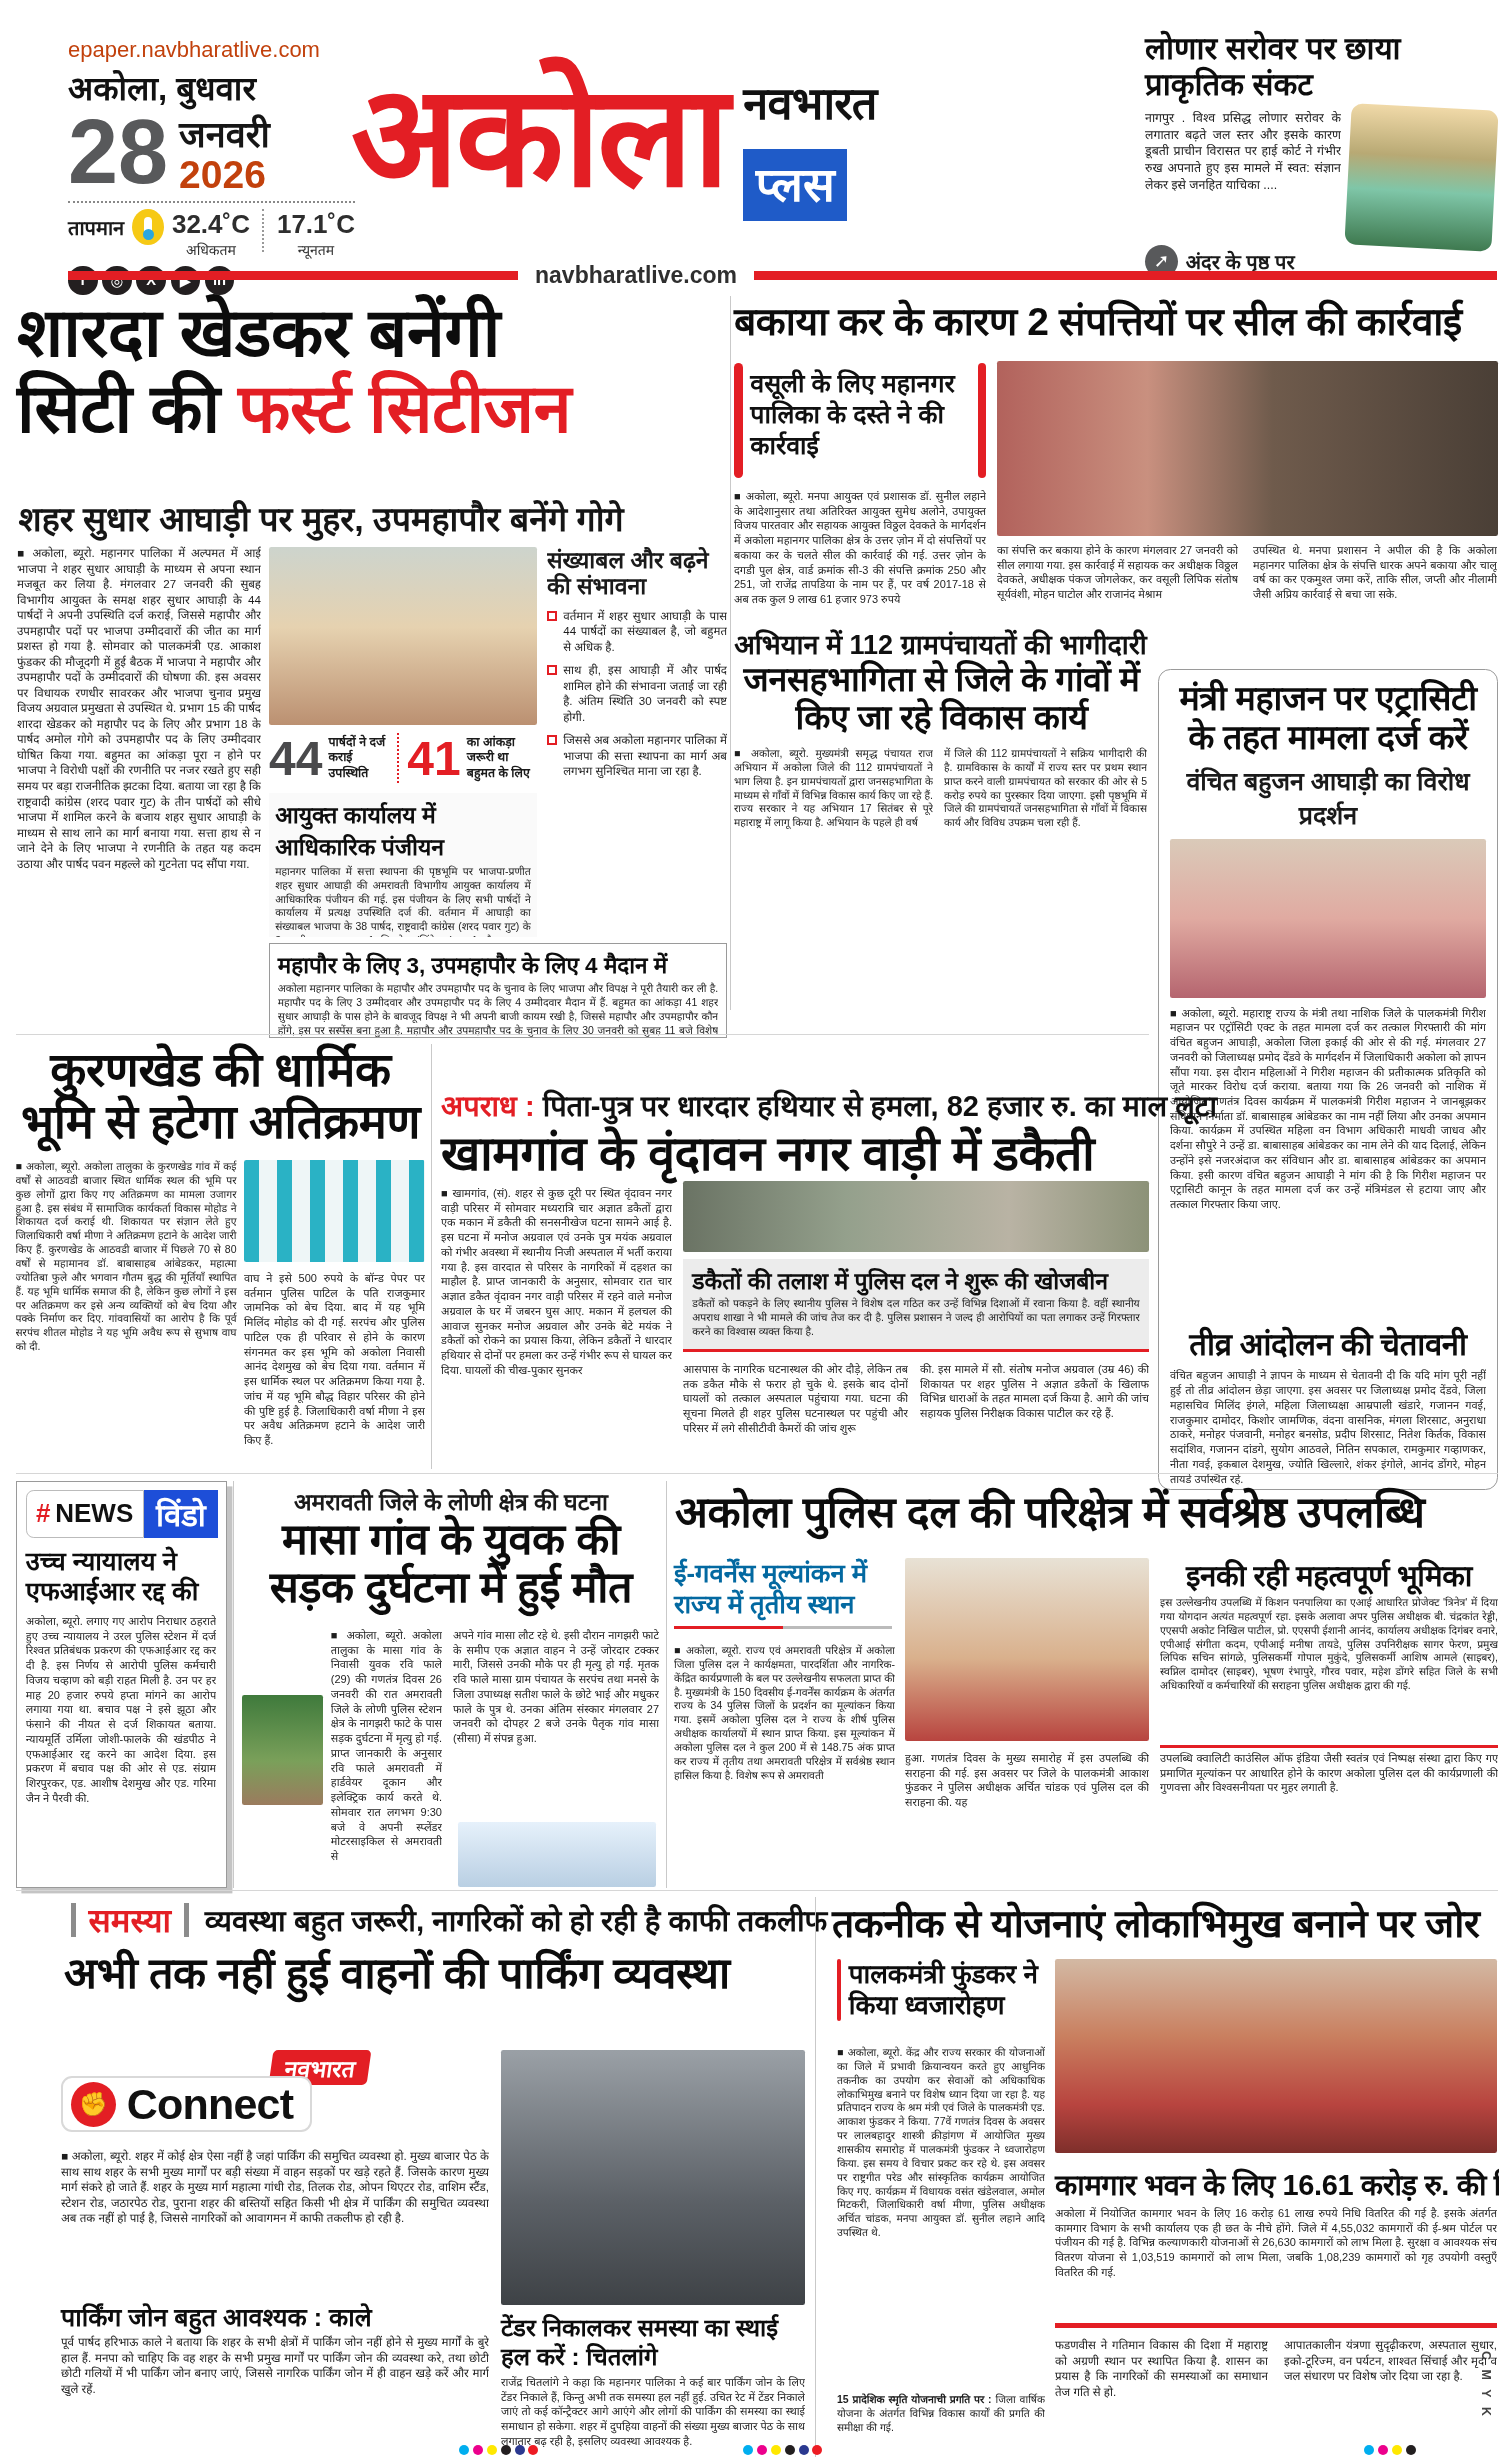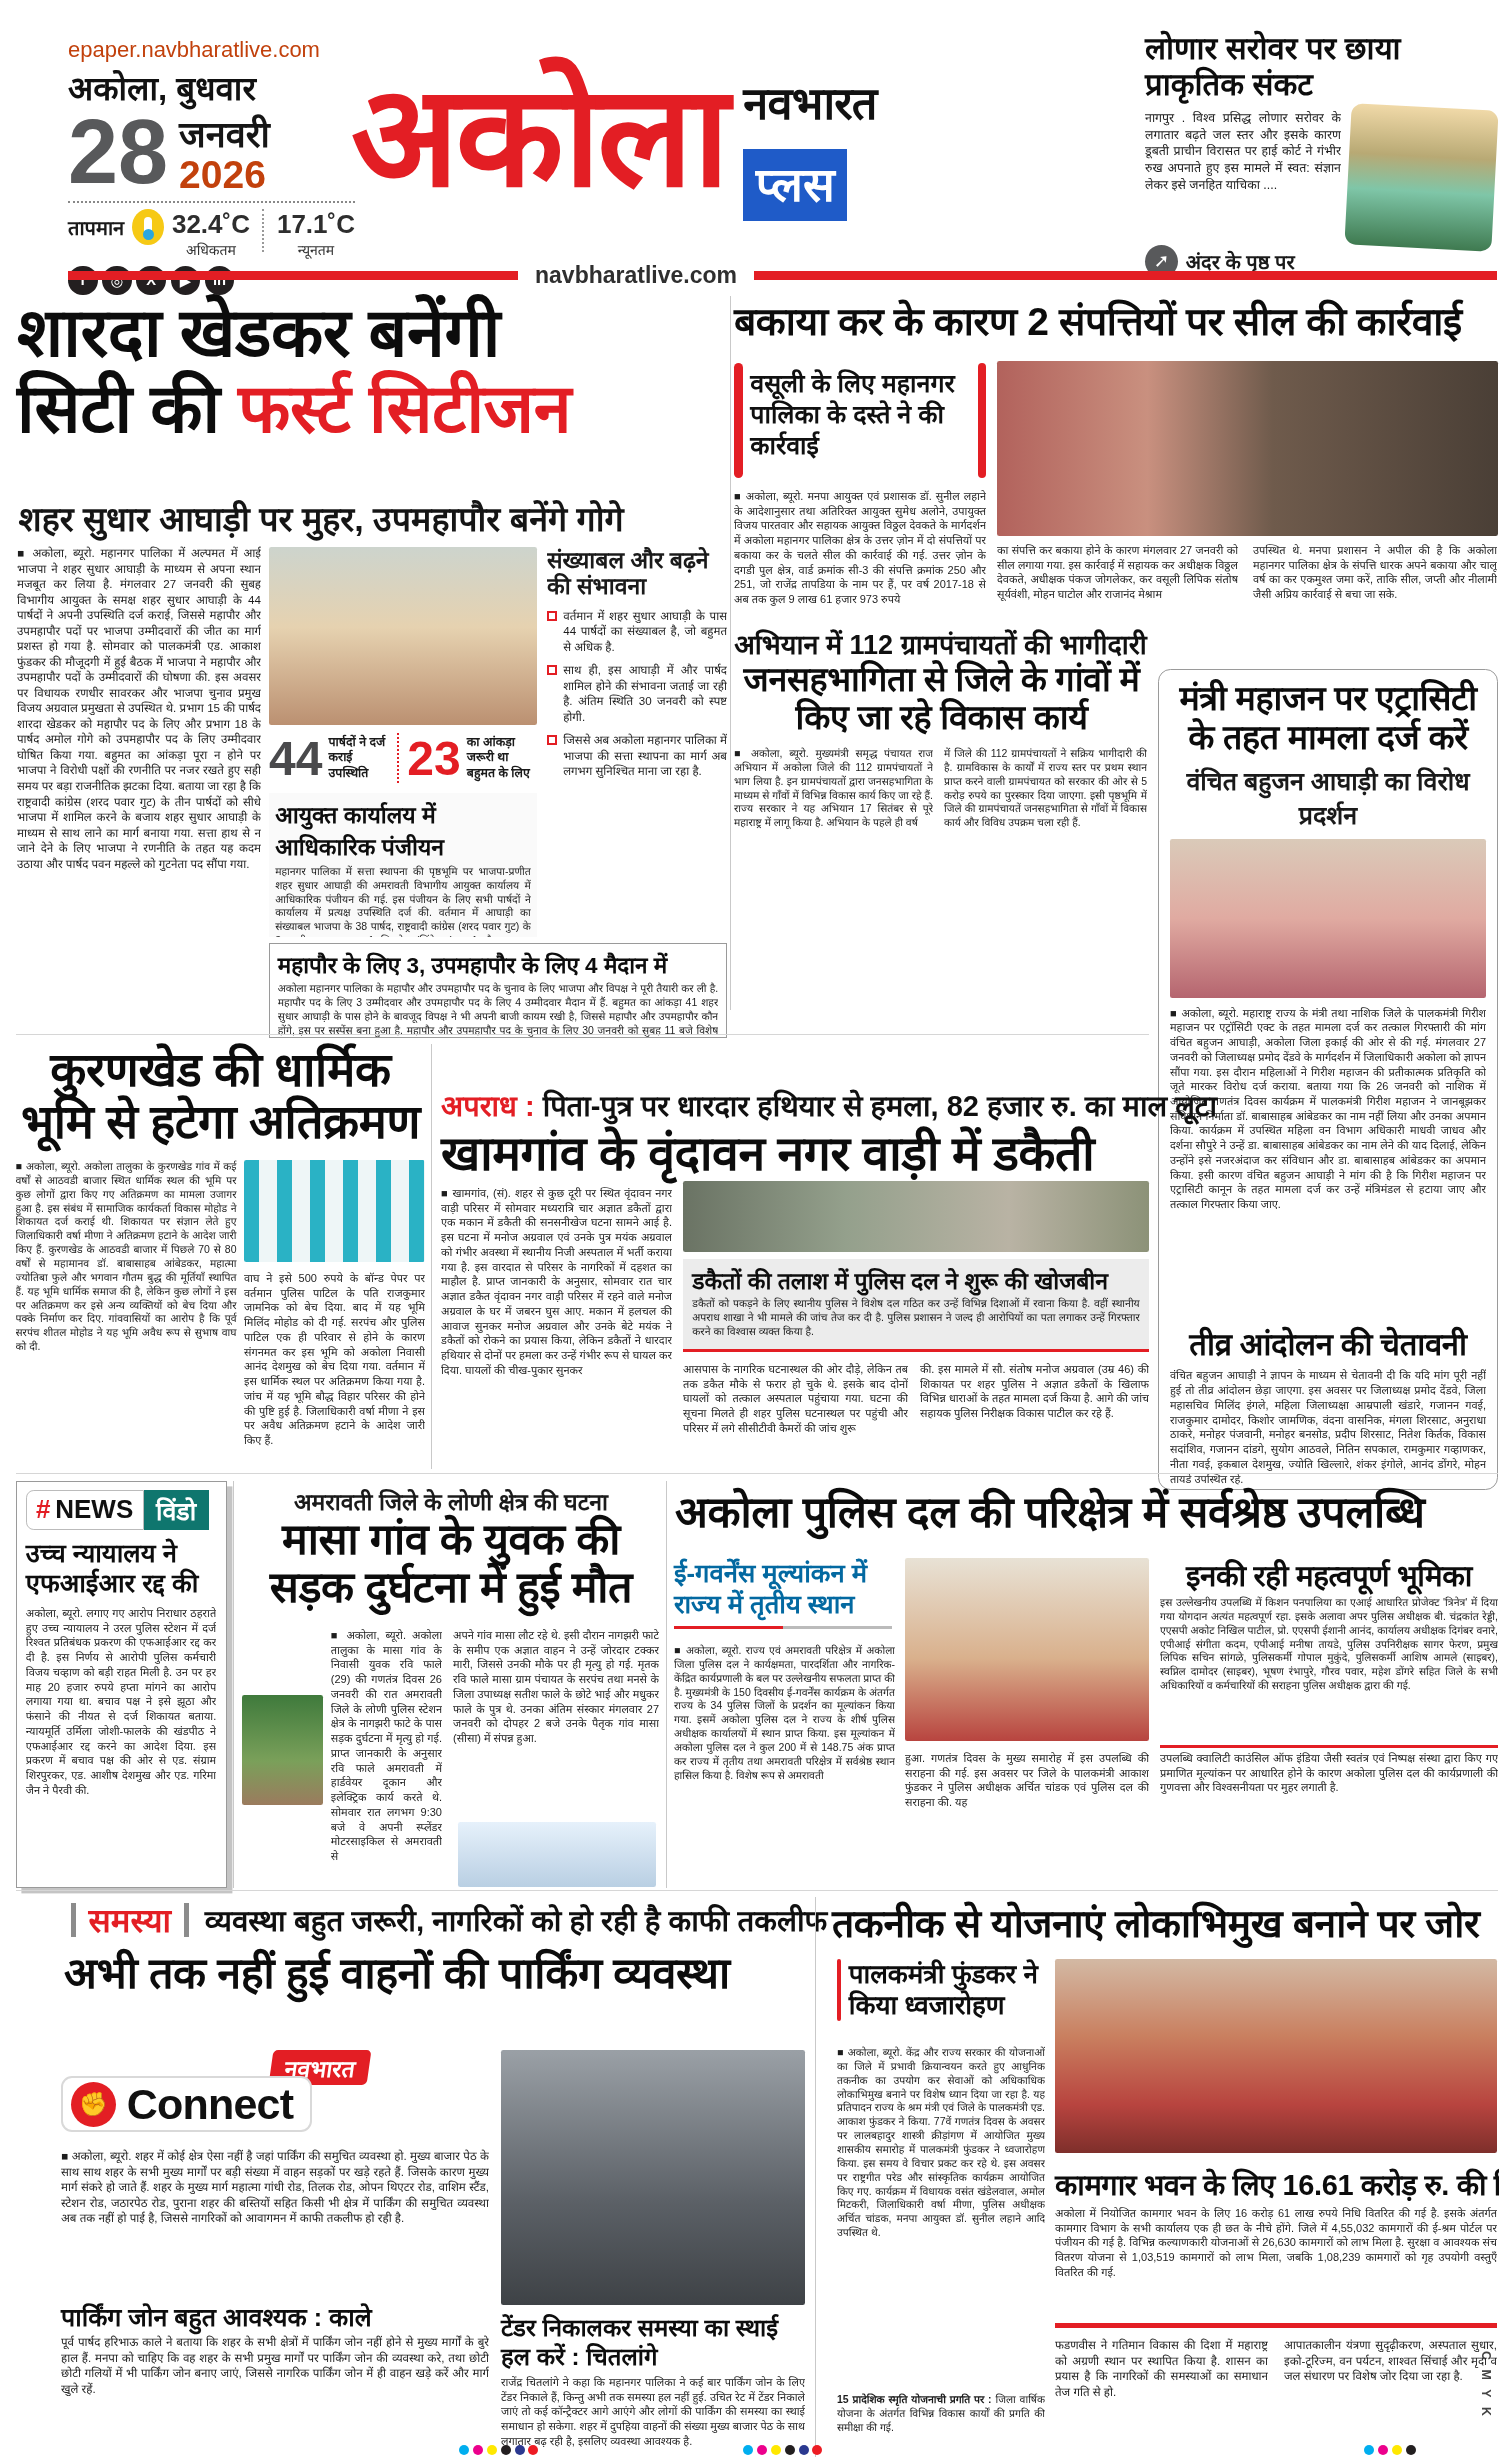--- a/index.html
+++ b/index.html
@@ -106,21 +106,21 @@
   </div>
   <div class="abs nowrap" style="left:18.6px;top:495px;font-size:34px;font-weight:800;color:#151515">शहर सुधार आघाड़ी पर मुहर, उपमहापौर बनेंगे गोगे</div>
 
   <div class="abs bt" style="left:17px;top:545px;width:244px;height:464px">■ अकोला, ब्यूरो. महानगर पालिका में अल्पमत में आई भाजपा ने शहर सुधार आघाड़ी के माध्यम से अपना स्थान मजबूत कर लिया है. मंगलवार 27 जनवरी की सुबह विभागीय आयुक्त के समक्ष शहर सुधार आघाड़ी के 44 पार्षदों ने अपनी उपस्थिति दर्ज कराई, जिससे महापौर और उपमहापौर पदों पर भाजपा उम्मीदवारों की जीत का मार्ग प्रशस्त हो गया है. सोमवार को पालकमंत्री एड. आकाश फुंडकर की मौजूदगी में हुई बैठक में भाजपा ने महापौर और उपमहापौर पदों के उम्मीदवारों की घोषणा की. इस अवसर पर विधायक रणधीर सावरकर और भाजपा चुनाव प्रमुख विजय अग्रवाल प्रमुखता से उपस्थित थे. प्रभाग 15 की पार्षद शारदा खेडकर को महापौर पद के लिए और प्रभाग 18 के पार्षद अमोल गोगे को उपमहापौर पद के लिए उम्मीदवार घोषित किया गया. बहुमत का आंकड़ा पूरा न होने पर भाजपा ने विरोधी पक्षों की रणनीति पर नजर रखते हुए सही समय पर बड़ा राजनीतिक झटका दिया. बताया जा रहा है कि राष्ट्रवादी कांग्रेस (शरद पवार गुट) के तीन पार्षदों को सीधे भाजपा में शामिल करने के बजाय शहर सुधार आघाड़ी के माध्यम से साथ लाने का मार्ग बनाया गया. सत्ता हाथ से न जाने देने के लिए भाजपा ने रणनीति के तहत यह कदम उठाया और पार्षद पवन महल्ले को गुटनेता पद सौंपा गया.</div>
 
   <div class="abs photo ph1" style="left:269px;top:547px;width:268px;height:178px"></div>
   <div class="abs" style="left:269px;top:726px;width:268px;height:64px;background:#fff;display:flex;align-items:center">
     <span style="font-size:48px;font-weight:900;color:#4a4a4c">44</span>
     <span style="font-size:12.4px;font-weight:800;width:74px;margin-left:6.2px;line-height:1.25">पार्षदों ने दर्ज कराई उपस्थिति</span>
     <span style="height:50px;border-left:2.3px dotted #e31e24;margin:0 7.8px"></span>
-    <span style="font-size:48px;font-weight:900;color:#e31e24">23</span>
+    <span style="font-size:48px;font-weight:900;color:#e31e24">41</span>
     <span style="font-size:12.4px;font-weight:800;width:85px;margin-left:6.2px;line-height:1.25">का आंकड़ा जरूरी था बहुमत के लिए</span>
   </div>
 
   <div class="abs" style="left:269px;top:793px;width:268px;height:144px;background:#fafafa;padding:4.7px 6.2px;overflow:hidden">
     <div style="font-size:23px;font-weight:900;color:#0d0d0d;margin-bottom:3.1px">आयुक्त कार्यालय में आधिकारिक पंजीयन</div>
     <div class="bt13" style="height:104px">महानगर पालिका में सत्ता स्थापना की पृष्ठभूमि पर भाजपा-प्रणीत शहर सुधार आघाड़ी की अमरावती विभागीय आयुक्त कार्यालय में आधिकारिक पंजीयन की गई. इस पंजीयन के लिए सभी पार्षदों ने कार्यालय में प्रत्यक्ष उपस्थिति दर्ज की. वर्तमान में आघाड़ी का संख्याबल भाजपा के 38 पार्षद, राष्ट्रवादी कांग्रेस (शरद पवार गुट) के 3, अजीत पवार गुट का 1, शिवसेना (शिंदे गुट) का 1 और महानगर विकास समिति का 1 पार्षद मिलाकर कुल 44 हो गया है. सत्ता स्थापना के लिए आवश्यक 41 का बहुमत पार करने से राजनीतिक गतिविधियाँ तेज हो गई हैं.</div>
   </div>
 
   <div class="abs" style="left:547px;top:547px;width:180px;height:388px;overflow:hidden">
     <div style="font-size:23px;font-weight:900;line-height:1.15;margin-bottom:7.8px">संख्याबल और बढ़ने की संभावना</div>
@@ -199,21 +199,21 @@
   <div class="abs bt14" style="left:920px;top:1362px;width:229px;height:109px">की. इस मामले में सौ. संतोष मनोज अग्रवाल (उम्र 46) की शिकायत पर शहर पुलिस ने अज्ञात डकैतों के खिलाफ विभिन्न धाराओं के तहत मामला दर्ज किया है. आगे की जांच सहायक पुलिस निरीक्षक विकास पाटील कर रहे हैं.</div>
 
   <div class="hr" style="left:15.5px;top:1473px;width:1482px;height:0.8px;background:#d6d6d6"></div>
 
   <div class="abs box-border" style="left:15.5px;top:1481px;width:211px;height:407px;box-shadow:5.4px 5.4px 0 #c4c4c4;padding:7.8px 9.3px;overflow:hidden">
     <div style="display:flex;align-items:stretch;margin-bottom:7.8px">
       <div style="display:flex;align-items:center;gap:4.7px;border:1.6px solid #bbb;border-radius:7.8px 0 0 7.8px;padding:1.6px 9.3px;background:#fff">
         <span class="red" style="font-size:26px;font-weight:900">#</span>
         <span style="font-size:26px;font-weight:900;color:#111">NEWS</span>
       </div>
-      <div style="background:#0f766e;color:#fff;font-size:25px;font-weight:800;padding:3.1px 12.4px">विंडो</div>
+      <div style="background:#1d4ed8;color:#fff;font-size:31px;font-weight:800;padding:3.1px 12.4px">विंडो</div>
     </div>
     <div style="font-size:25.6px;font-weight:900;line-height:1.18;color:#0d0d0d">उच्च न्यायालय ने एफआईआर रद्द की</div>
     <div class="bt14" style="height:279px;margin-top:7.8px">अकोला, ब्यूरो. लगाए गए आरोप निराधार ठहराते हुए उच्च न्यायालय ने उरल पुलिस स्टेशन में दर्ज रिश्वत प्रतिबंधक प्रकरण की एफआईआर रद्द कर दी है. इस निर्णय से आरोपी पुलिस कर्मचारी विजय चव्हाण को बड़ी राहत मिली है. उन पर हर माह 20 हजार रुपये हप्ता मांगने का आरोप लगाया गया था. बचाव पक्ष ने इसे झूठा और फंसाने की नीयत से दर्ज शिकायत बताया. न्यायमूर्ति उर्मिला जोशी-फालके की खंडपीठ ने एफआईआर रद्द करने का आदेश दिया. इस प्रकरण में बचाव पक्ष की ओर से एड. संग्राम शिरपुरकर, एड. आशीष देशमुख और एड. गरिमा जैन ने पैरवी की.</div>
   </div>
 
   <div class="vr" style="left:233px;top:1481px;height:407px"></div>
 
   <div class="abs center" style="left:242px;top:1485px;width:418px;font-size:23px;font-weight:800">अमरावती जिले के लोणी क्षेत्र की घटना</div>
   <div class="abs hl center" style="left:242px;top:1515px;width:418px;font-size:43px;line-height:1.12">
     <div>मासा गांव के युवक की</div>

